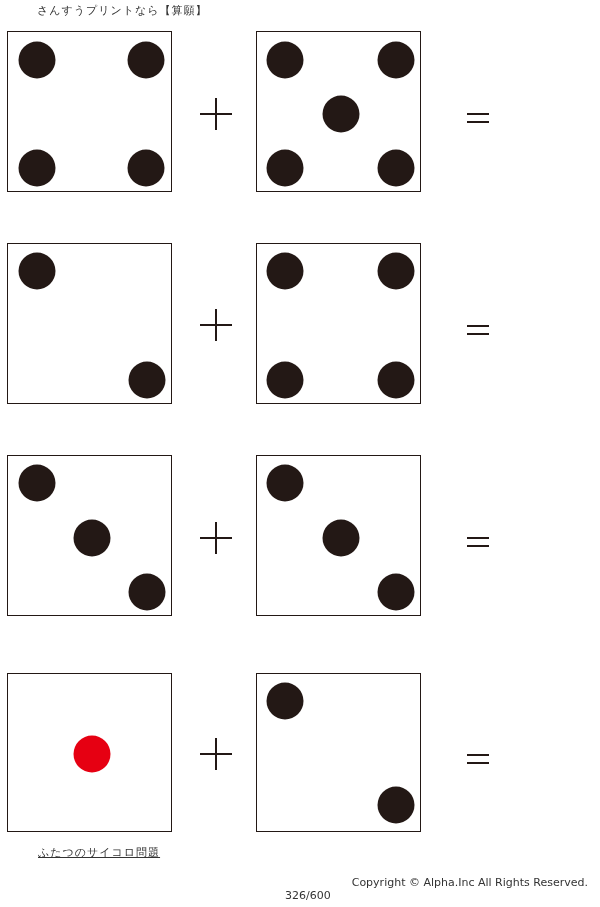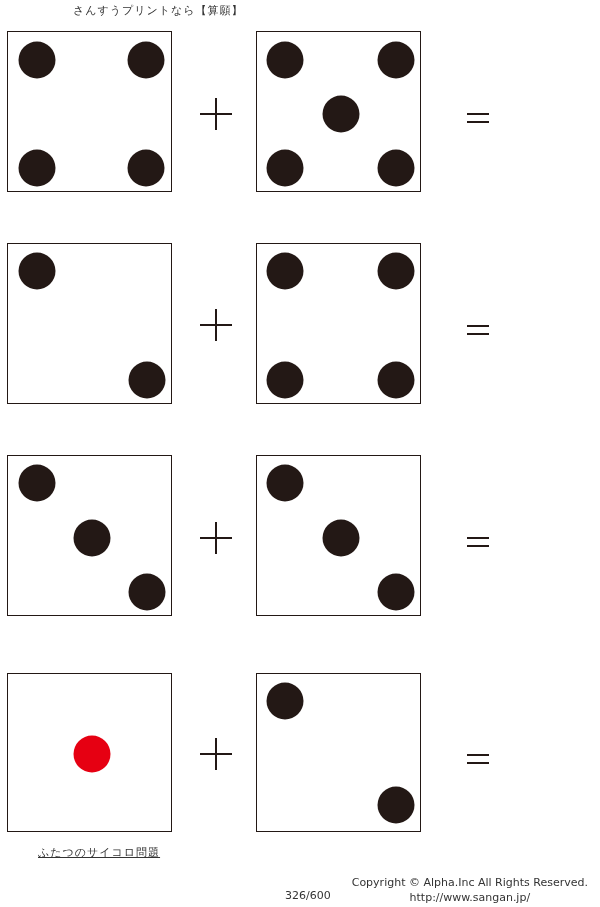--- a/index.html
+++ b/index.html
@@ -1,30 +1,30 @@
 <!DOCTYPE html>
 <html><head>
 <meta charset="utf-8">
 <style>
   html, body { margin:0; padding:0; background:#ffffff; }
   body { width:600px; height:907px; position:relative; overflow:hidden;
          font-family:"DejaVu Sans", sans-serif; color:#231815; }
-  .header { position:absolute; left:37px; top:3px; font-size:11px; color:#333; letter-spacing:1px;margin-left:36px; }
+  .header { position:absolute; left:37px; top:3px; font-size:11px; color:#333; letter-spacing:1px; }
   .die { position:absolute; width:165px; height:161px; border:1.5px solid #231815; box-sizing:border-box; background:#fff; }
   .dot { position:absolute; width:37px; height:37px; border-radius:50%; background:#231815; transform:translate(-50%,-50%); }
   .dot.red { background:#e60012; }
   .plus { position:absolute; width:32px; height:32px; }
   .plus::before { content:""; position:absolute; left:0; top:15px; width:32px; height:2px; background:#231815; }
   .plus::after  { content:""; position:absolute; left:15px; top:0; width:2px; height:32px; background:#231815; }
   .equals { position:absolute; width:22px; height:10px; }
   .equals::before { content:""; position:absolute; left:0; top:0; width:22px; height:2px; background:#231815; }
   .equals::after  { content:""; position:absolute; left:0; top:8px; width:22px; height:2px; background:#231815; }
   .footer-title { position:absolute; left:38px; top:845px; font-size:11px; color:#333; letter-spacing:1px;text-decoration:underline; }
   .page-num { position:absolute; left:285px; top:889px; font-size:11px; color:#333; }
-  .copyright { position:absolute; right:12px; top:875px; font-size:11px; color:#333; text-align:center; line-height:15px; }
+  .copyright { position:absolute; right:12px; top:875px; font-size:11px; color:#333; text-align:left; line-height:15px; }
 </style>
 </head>
 <body>
 
 <div class="header">さんすうプリントなら【算願】</div>
 
 <div class="die" style="left:7px;top:31px;">
   <div class="dot" style="left:29px;top:28px;"></div>
   <div class="dot" style="left:138px;top:28px;"></div>
   <div class="dot" style="left:29px;top:136px;"></div>
@@ -77,14 +77,13 @@
   <div class="dot" style="left:28px;top:27px;"></div>
   <div class="dot" style="left:139px;top:131px;"></div>
 </div>
 <div class="equals" style="left:467px;top:754px;"></div>
 <div style="position:absolute;left:500px;top:730px;width:80px;height:50px;"></div>
 
 <div class="footer-title">ふたつのサイコロ問題</div>
 <div class="page-num">326/600</div>
 <div class="copyright">
   <div>Copyright ©  Alpha.Inc All Rights Reserved.</div>
-  <div>http://www.sangan.jp/</div>
 </div>
 
 </body></html>

